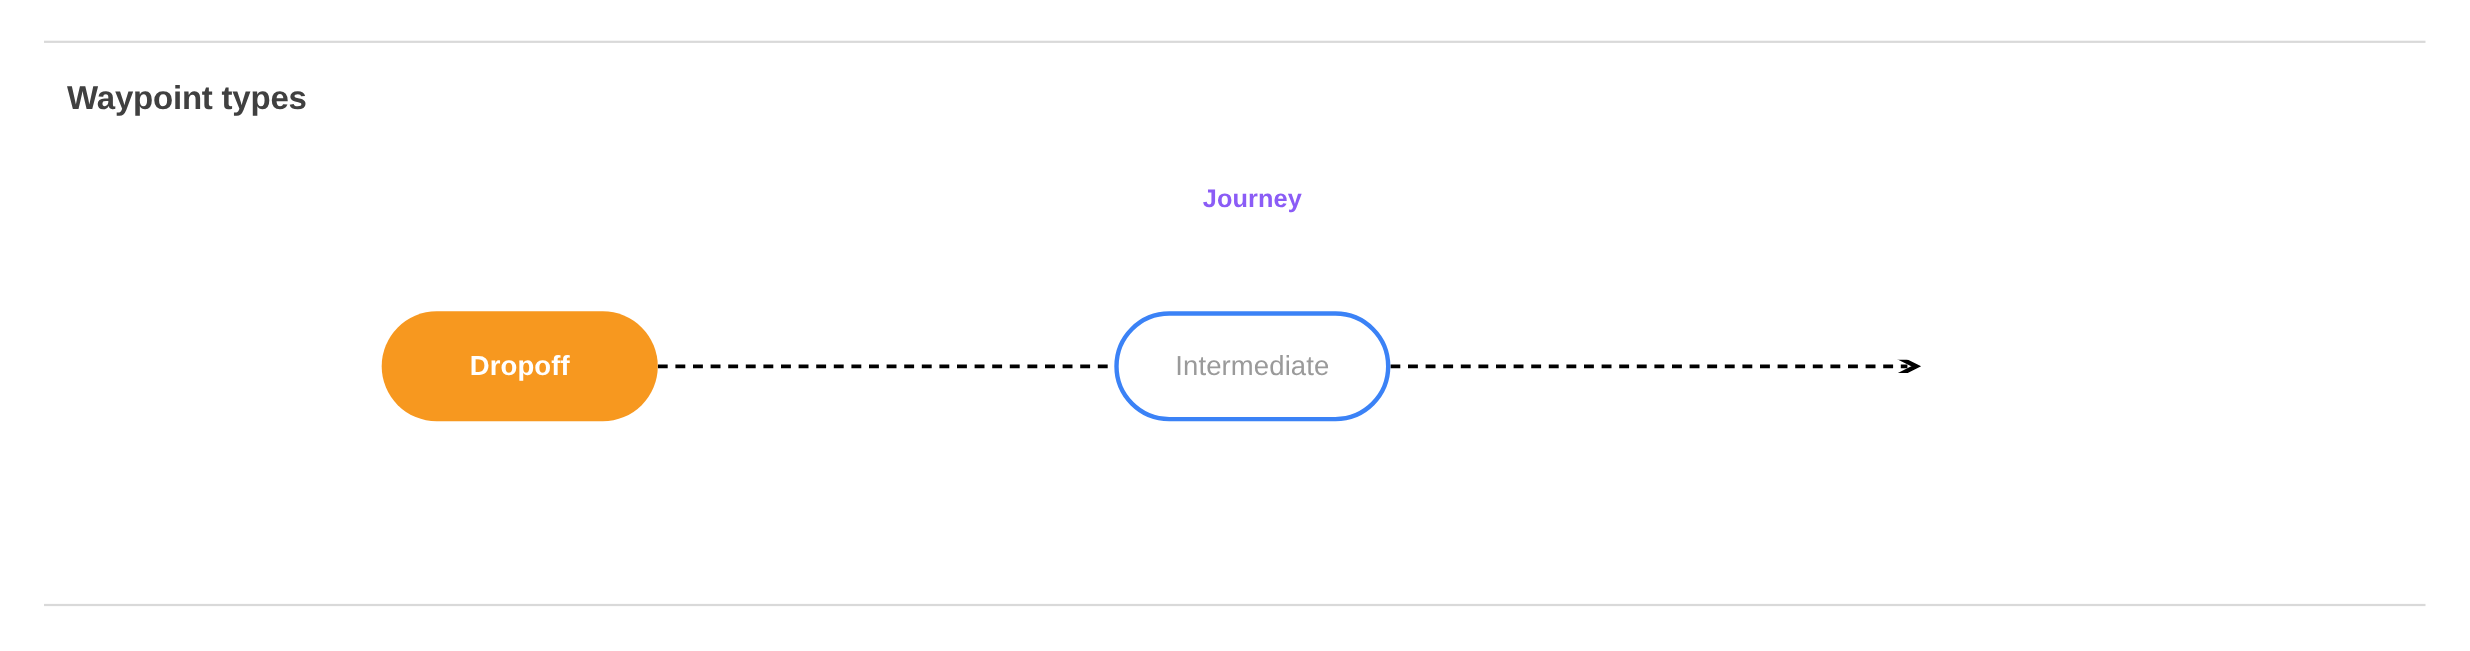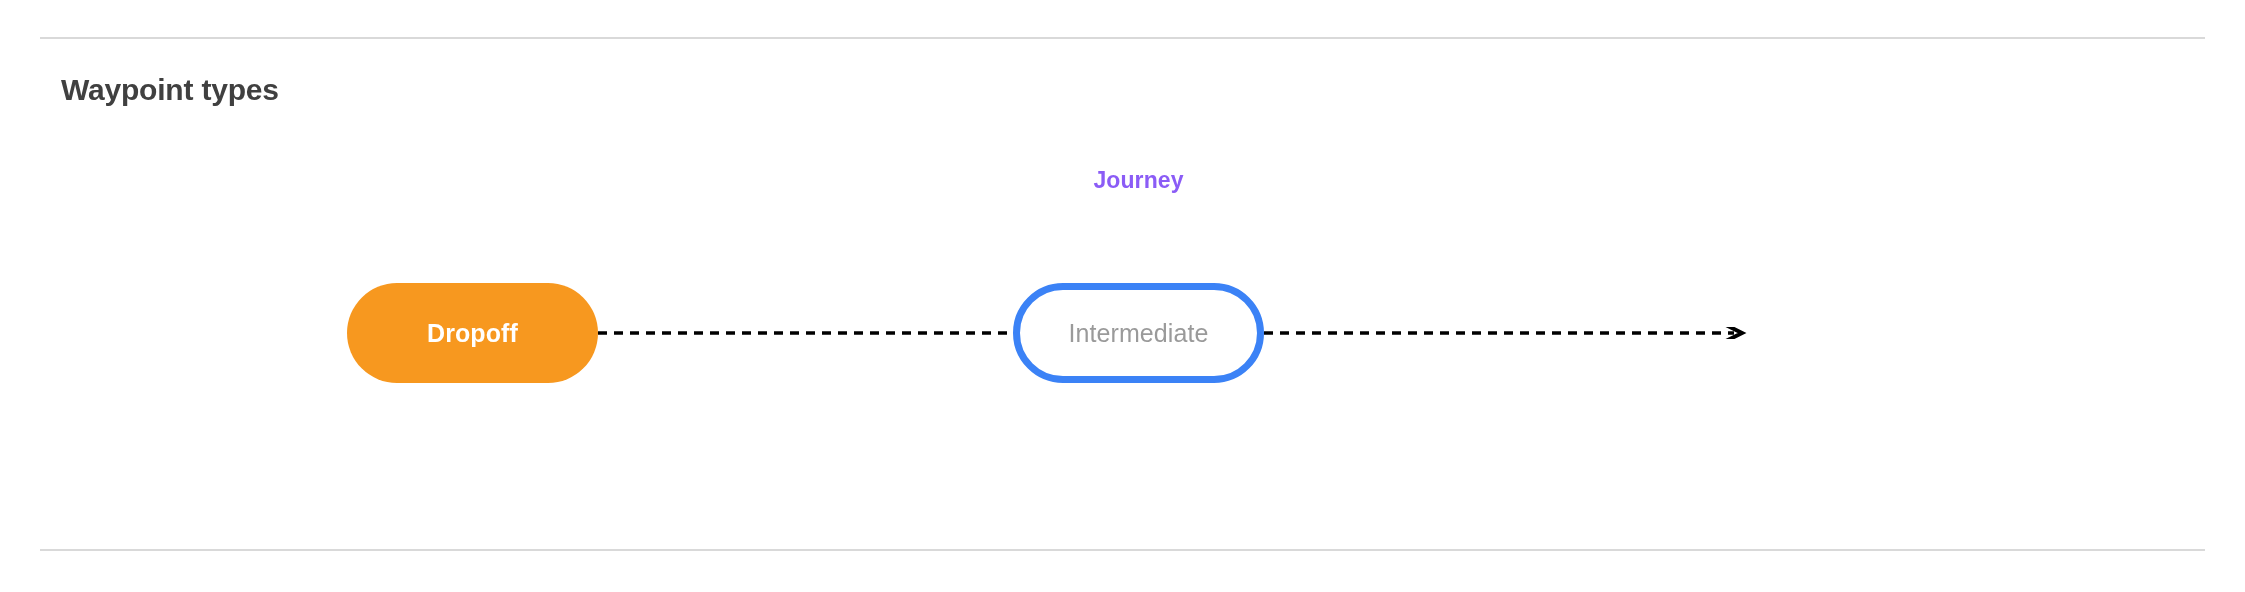--- a/index.html
+++ b/index.html
@@ -80,21 +80,21 @@
     white-space: nowrap;
   }
   .node-filled {
     background: #f7981f;
     color: #ffffff;
     font-weight: bold;
     letter-spacing: 0.1px;
   }
   .node-outlined {
     background: #ffffff;
-    border: 7px solid #3b82f6;
+    border: 4px solid #3b82f6;
     color: #9a9a9a;
     font-weight: normal;
     letter-spacing: 0.1px;
   }
   #node-pickup       { left: 347px;  width: 251px; }
   #node-intermediate { left: 1013px; width: 251px; }
   #node-dropoff      { left: 1757px; width: 246px; }
 
   
   .connector {

